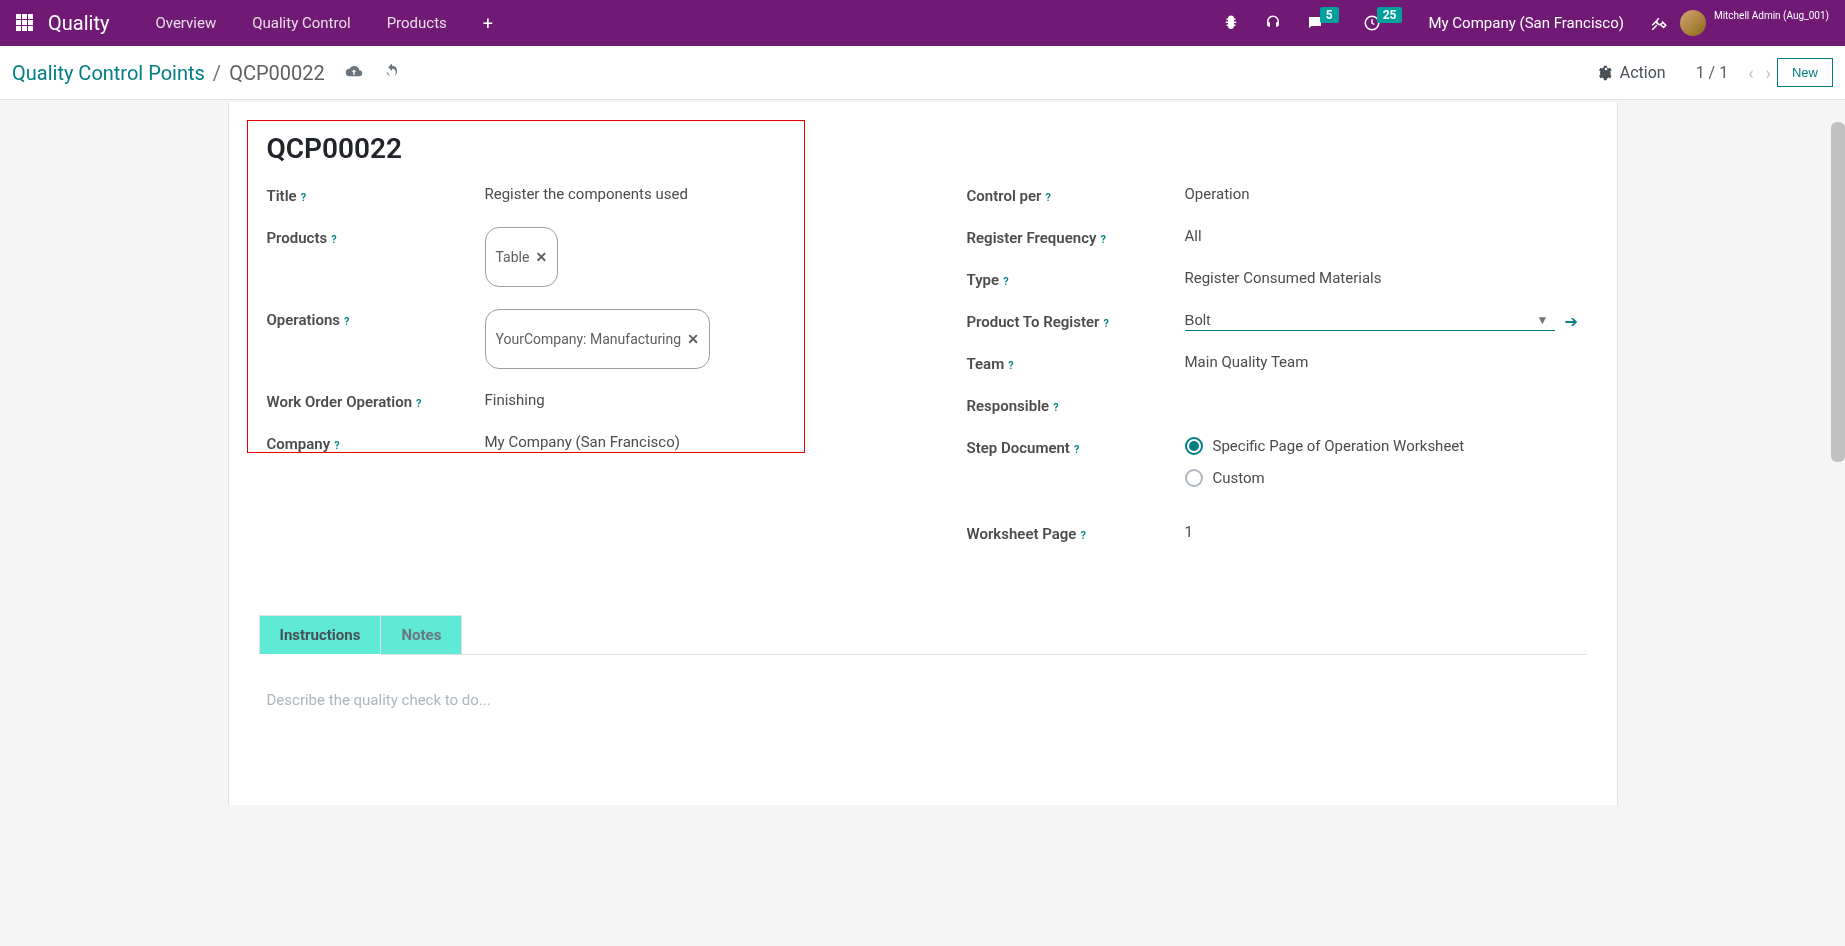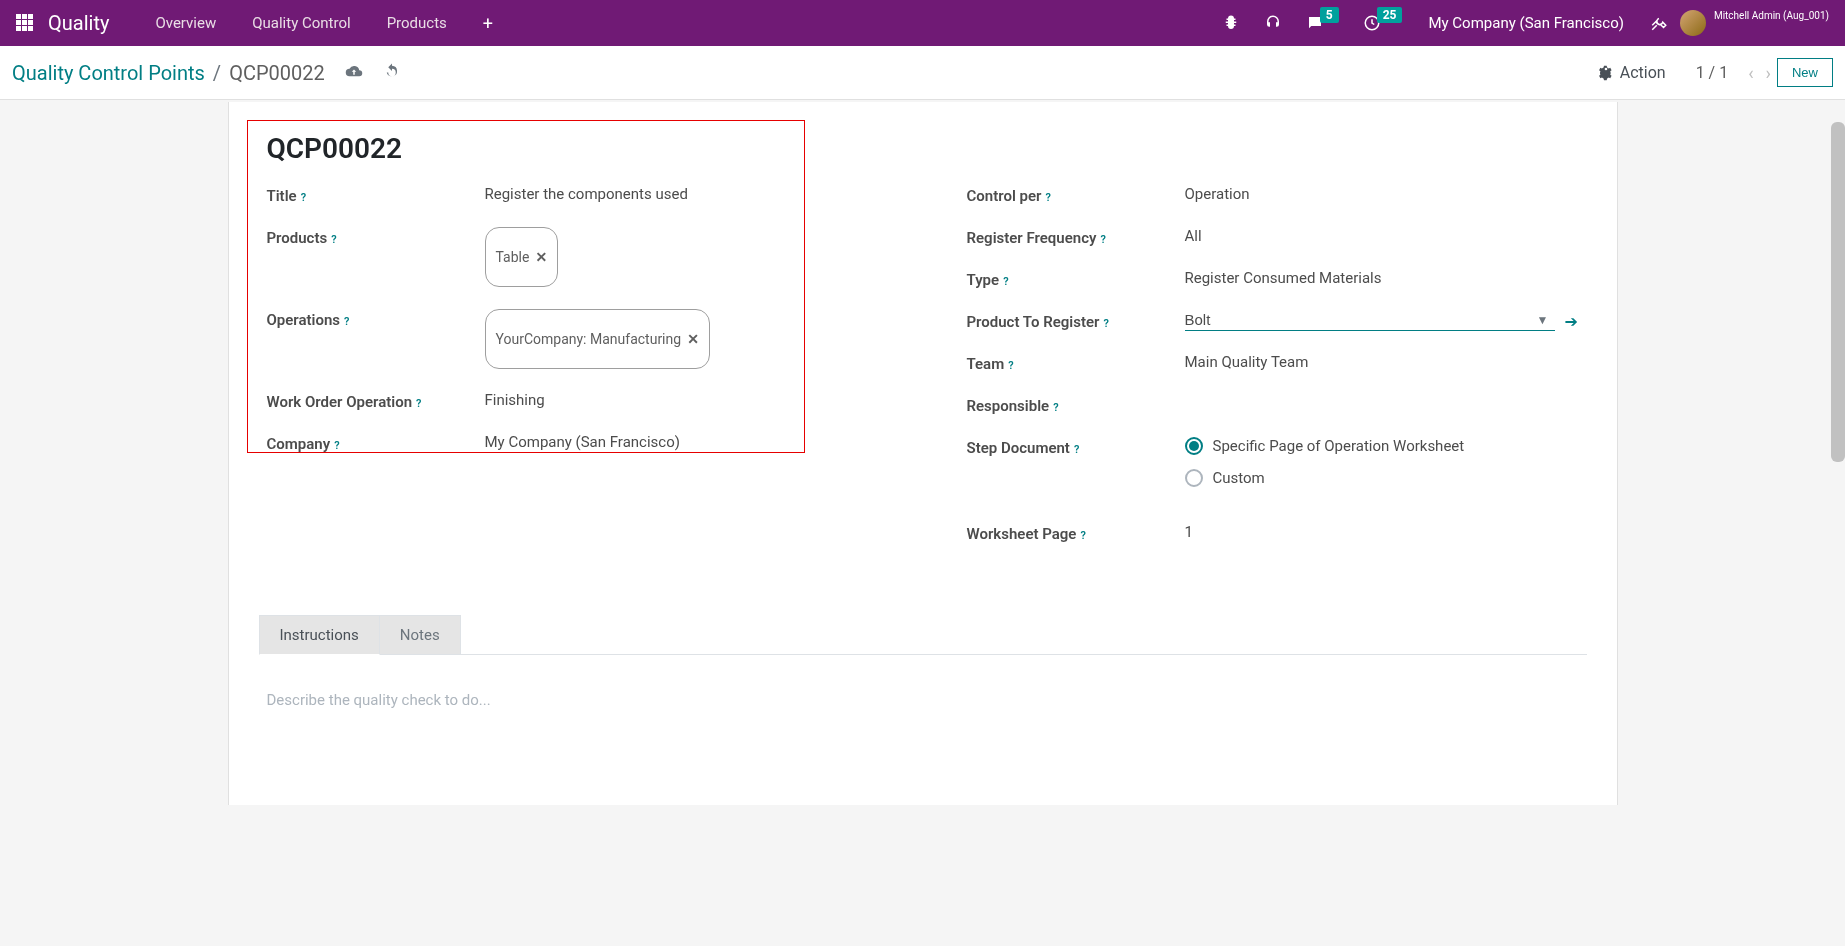--- a/index.html
+++ b/index.html
@@ -43,21 +43,21 @@
 .tag .x { cursor: pointer; font-weight: bold; }
 .m2o-input { display: flex; align-items: center; border-bottom: 1px solid #017e84; padding-bottom: 2px; width: 370px; }
 .m2o-input input { border: none; outline: none; font-size: 15px; flex: 1; color: #4c4c4c; background: transparent; }
 .m2o-input .caret { color: #6c757d; font-size: 12px; cursor: pointer; padding: 0 6px; }
 .m2o-ext { color: #017e84; font-size: 16px; margin-left: 10px; cursor: pointer; }
 .radio-row { display: flex; align-items: center; margin-bottom: 14px; font-size: 15px; }
 .radio { width: 18px; height: 18px; border-radius: 50%; border: 2px solid #adb5bd; margin-right: 10px; display: inline-flex; align-items: center; justify-content: center; cursor: pointer; }
 .radio.sel { border-color: #017e84; }
 .radio.sel::after { content: ''; width: 10px; height: 10px; border-radius: 50%; background: #017e84; }
 .tabs { margin-top: 50px; display: flex; }
-.tab { border: 1px solid #dee2e6; padding: 10px 20px; font-size: 15px; background: #e5e5e5; cursor: pointer; color: #6c757d; }
+.tab { border: 1px solid #dee2e6; padding: 10px 20px; font-size: 15px; background: #5eead4; cursor: pointer; color: #6c757d; font-weight: bold; }
 .tab.active { color: #495057; border-bottom: 1px solid #fff; }
 .tab + .tab { border-left: none; }
 .tab-content { border-top: 1px solid #dee2e6; margin-top: -1px; padding: 36px 8px; }
 .placeholder { color: #adb5bd; font-size: 15px; }
 .scrollind { position: fixed; right: 0; top: 122px; width: 14px; height: 340px; background: #c1c1c1; border-radius: 6px; }
 svg.icon-svg { width: 18px; height: 18px; fill: currentColor; }
 </style>
 </head>
 <body>
 

